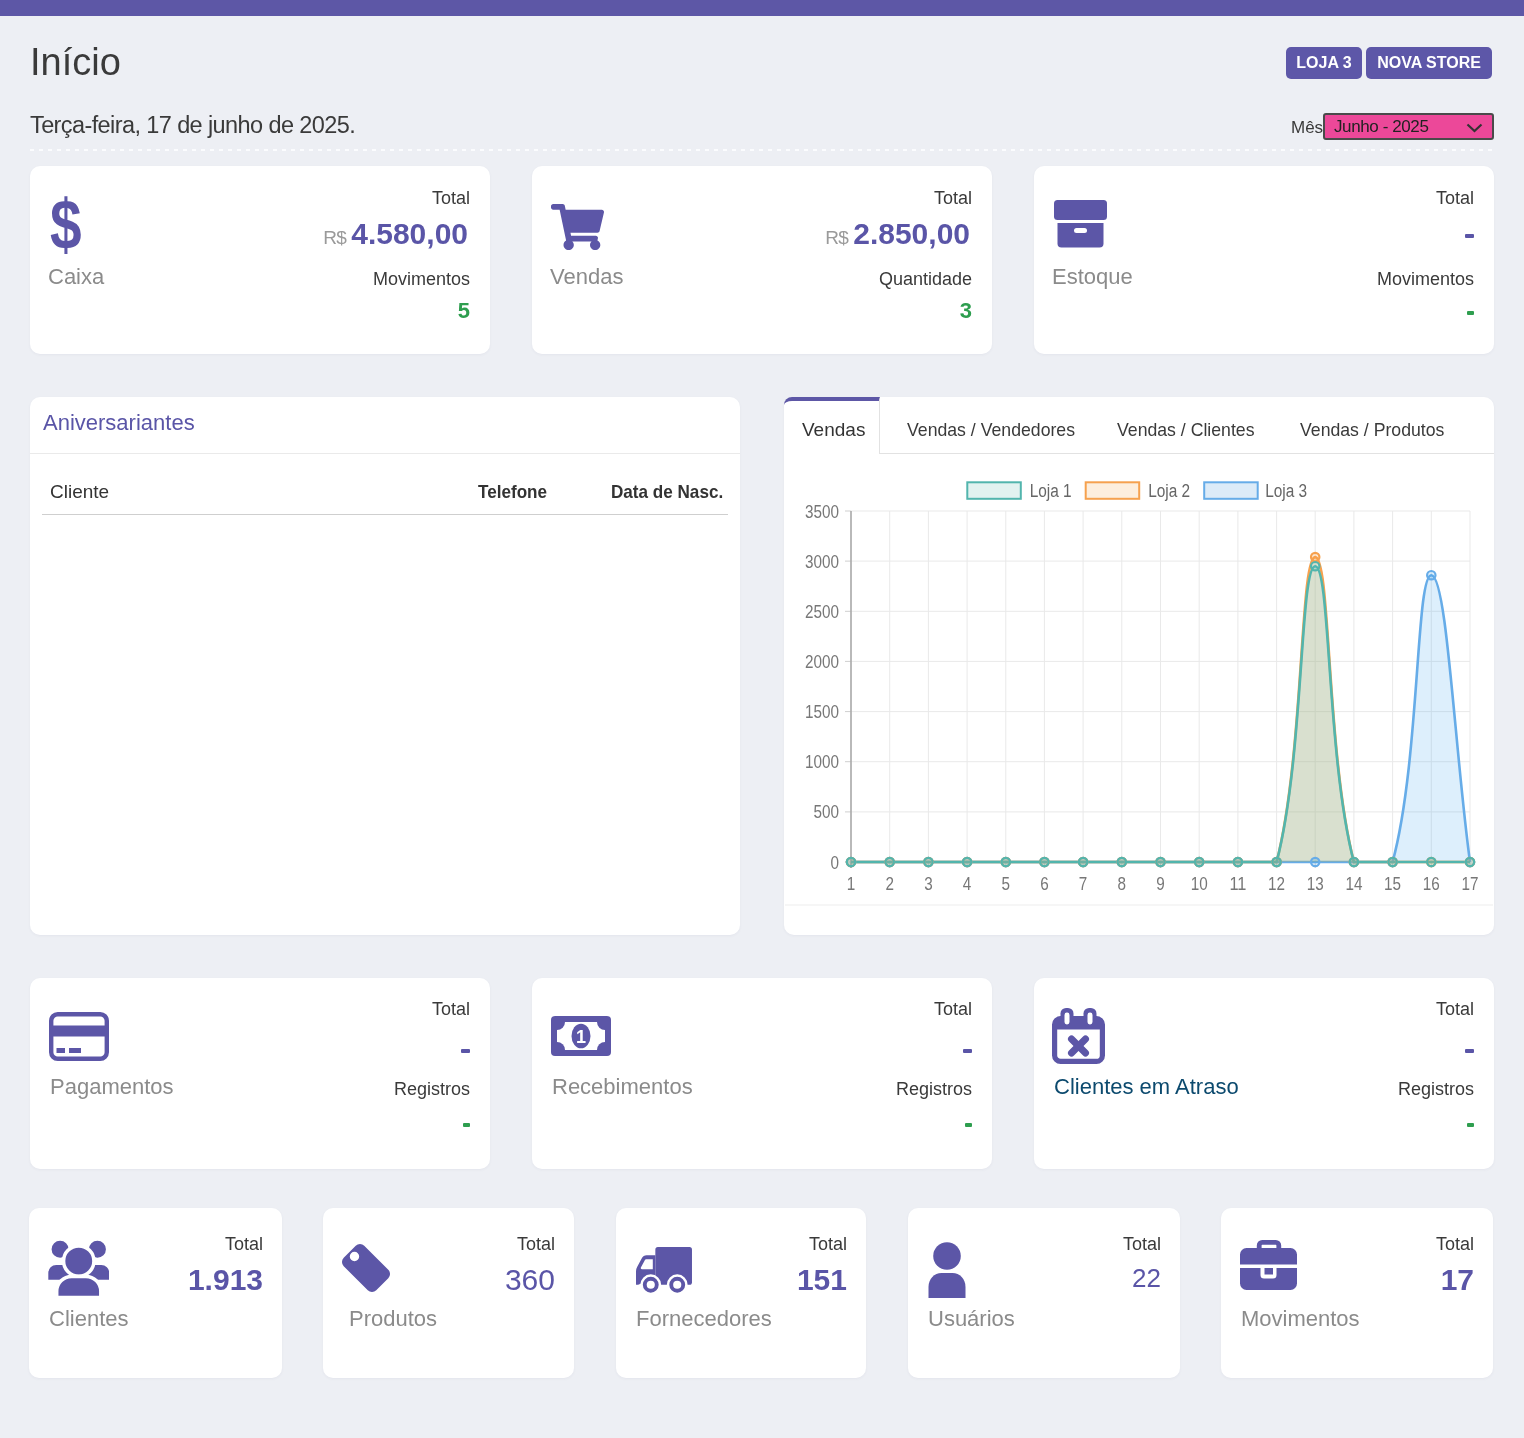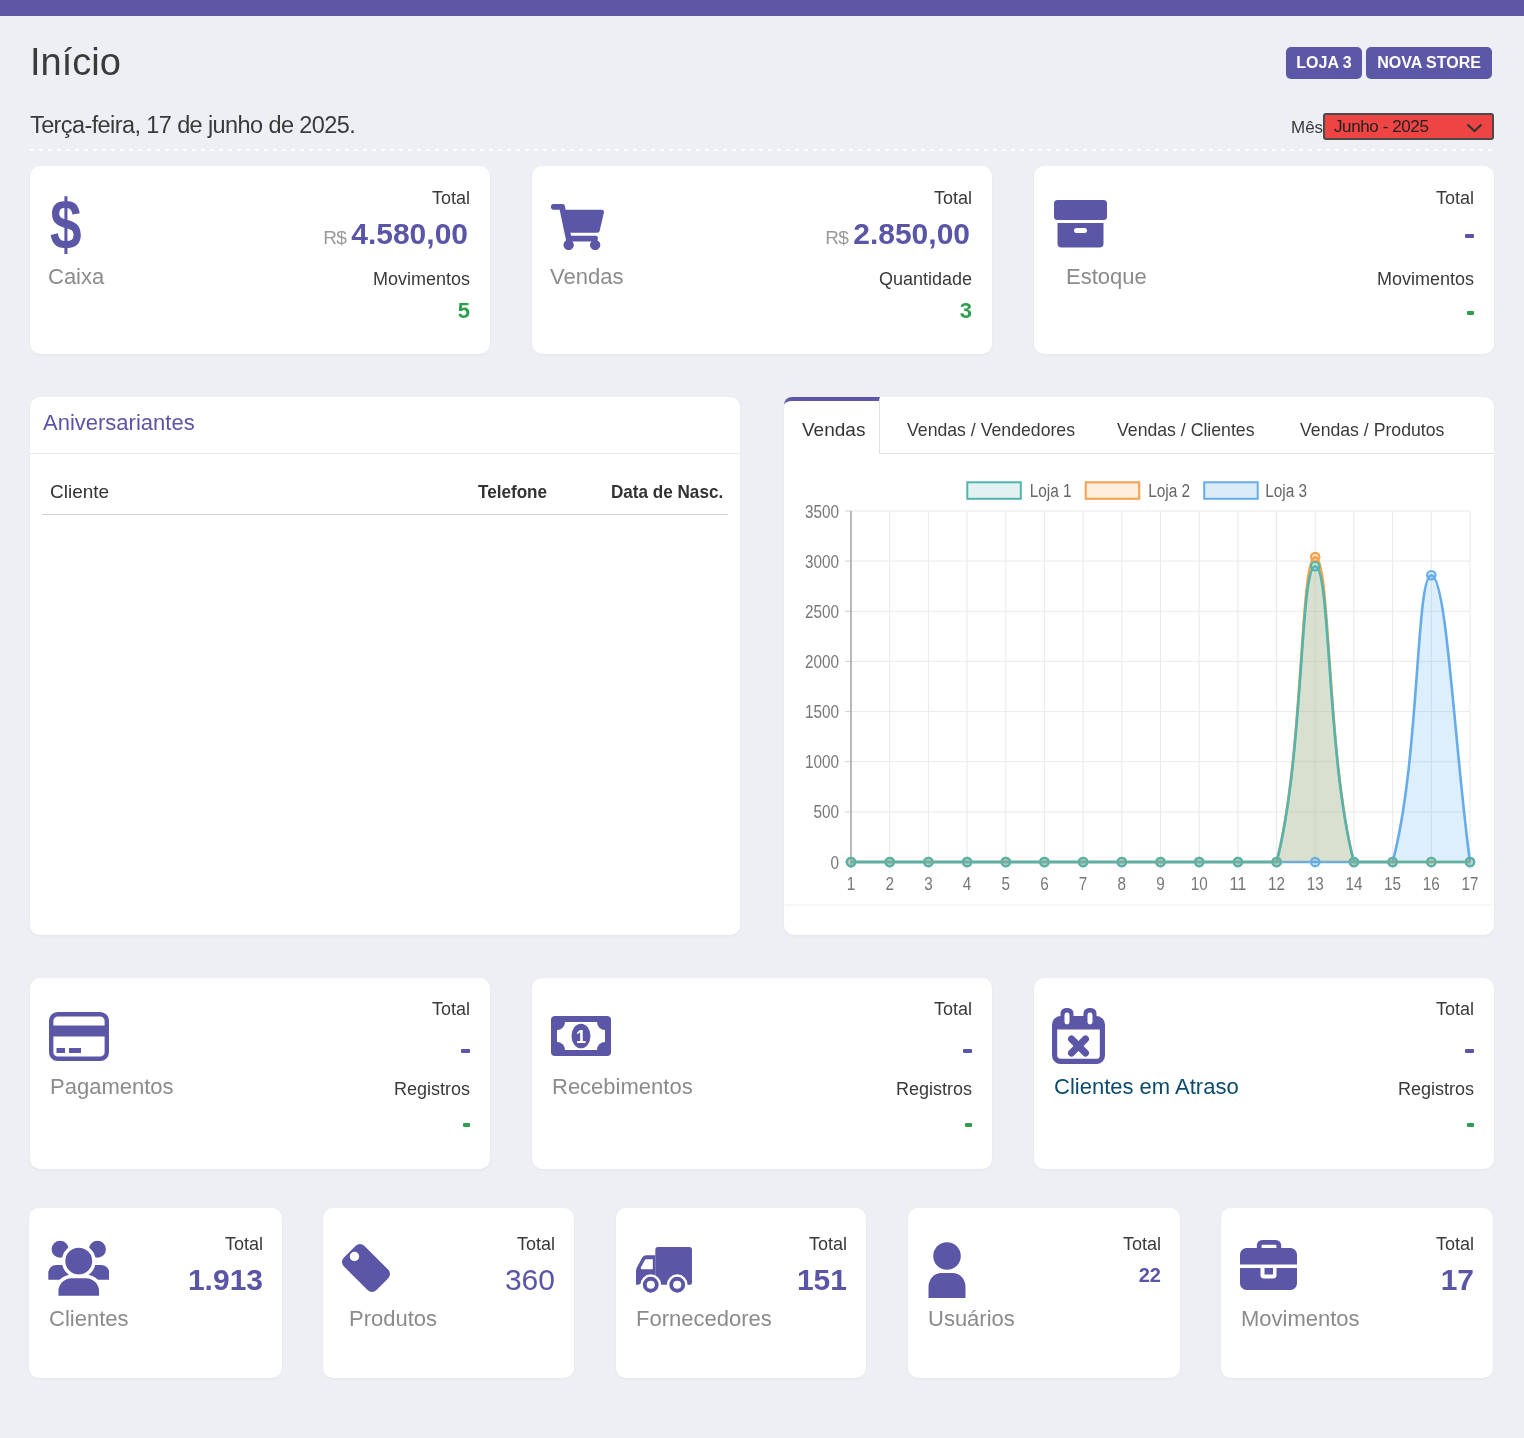--- a/index.html
+++ b/index.html
@@ -9,21 +9,21 @@
 .r { text-align:center; }
 .ic { position:absolute; }
 </style></head>
 <body>
 <div class="abs" style="left:0;top:0;width:1524px;height:16px;background:#5d57a6"></div>
 <div class="abs" style="left:30px;top:43px;font-size:38px;color:#3a3a3a">Início</div>
 <div class="abs" style="left:1286px;top:47px;width:76px;height:32px;background:#5d57a8;border-radius:5px;color:#fff;font-weight:bold;font-size:16px;text-align:center;line-height:32px">LOJA 3</div>
 <div class="abs" style="left:1366px;top:47px;width:126px;height:32px;background:#5d57a8;border-radius:5px;color:#fff;font-weight:bold;font-size:16px;text-align:center;line-height:32px">NOVA STORE</div>
 <div class="abs" style="left:30px;top:114px;font-size:23.5px;letter-spacing:-0.6px;color:#3a3a3a">Terça-feira, 17 de junho de 2025.</div>
 <div class="abs" style="left:1291px;top:119px;font-size:17px;color:#3a3a3a">Mês</div>
-<div class="abs" style="left:1323px;top:113px;width:171px;height:27px;background:#ef4444;border:2px solid #4a4a4a;border-radius:3px;font-size:17px;color:#222;line-height:23px;padding-left:9px;letter-spacing:-0.4px">Junho - 2025<svg style="position:absolute;right:9px;top:8px" width="17" height="10" viewBox="0 0 17 10">
+<div class="abs" style="left:1323px;top:113px;width:171px;height:27px;background:#ec4899;border:2px solid #4a4a4a;border-radius:3px;font-size:17px;color:#222;line-height:23px;padding-left:9px;letter-spacing:-0.4px">Junho - 2025<svg style="position:absolute;right:9px;top:8px" width="17" height="10" viewBox="0 0 17 10">
       <polyline points="1.5,1.5 8.5,8 15.5,1.5" fill="none" stroke="#333" stroke-width="2.2"></polyline>
     </svg></div>
 <div class="abs" style="left:30px;top:149px;width:1464px;height:2px;background:repeating-linear-gradient(90deg,#fbfcfe 0px,#fbfcfe 4.5px,rgba(255,255,255,0) 4.5px,rgba(255,255,255,0) 9px)"></div>
 <div class="card" style="left:30px;top:166px;width:460px;height:188px">
     <div class="abs" style="left:19.5px;top:23.4px;font-size:71px;font-weight:bold;color:#5c56a7;transform:scaleX(0.80);transform-origin:0 0">$</div>
     <div class="abs" style="left:18px;top:99.6px;font-size:22px;color:#8b8b8b">Caixa</div>
     <div class="abs r" style="right:20px;top:22.8px;font-size:18px;color:#3a3a3a">Total</div>
     <div class="abs r" style="right:20px;top:52.8px;font-size:30px;font-weight:bold;color:#5a55a7;right:22px"><span style="font-size:19px;font-weight:normal;color:#9a9a9a;letter-spacing:-0.5px">R$ </span>4.580,00</div>
     <div class="abs r" style="right:20px;top:103.6px;font-size:18px;color:#3a3a3a">Movimentos</div>
     <div class="abs r" style="right:20px;top:134.4px;font-size:22px;font-weight:bold;color:#2e9e4f">5</div>
@@ -37,21 +37,21 @@
     <div class="abs r" style="right:20px;top:52.8px;font-size:30px;font-weight:bold;color:#5a55a7;right:22px"><span style="font-size:19px;font-weight:normal;color:#9a9a9a;letter-spacing:-0.5px">R$ </span>2.850,00</div>
     <div class="abs r" style="right:20px;top:103.6px;font-size:18px;color:#3a3a3a">Quantidade</div>
     <div class="abs r" style="right:20px;top:134.4px;font-size:22px;font-weight:bold;color:#2e9e4f">3</div>
   </div>
 <div class="card" style="left:1034px;top:166px;width:460px;height:188px">
     <svg class="ic" style="left:20px;top:34px" width="53" height="48" viewBox="0 0 53 48">
 <rect x="0" y="0" width="53" height="20" rx="3.5" fill="#5c56a7"></rect>
 <path d="M3.5 23 h46 v20.5 a4 4 0 0 1 -4 4 h-38 a4 4 0 0 1 -4 -4 Z" fill="#5c56a7"></path>
 <rect x="20" y="28" width="13" height="5" rx="2.5" fill="#fff"></rect>
     </svg>
-    <div class="abs" style="left:32px;top:99.6px;font-size:22px;color:#8b8b8b">Estoque</div>
+    <div class="abs" style="left:18px;top:99.6px;font-size:22px;color:#8b8b8b">Estoque</div>
     <div class="abs r" style="right:20px;top:22.8px;font-size:18px;color:#3a3a3a">Total</div>
     <span class="abs" style="right:20px;top:67.5px;width:9.5px;height:4px;background:#5a55a7;border-radius:1px"></span>
     <div class="abs r" style="right:20px;top:103.6px;font-size:18px;color:#3a3a3a">Movimentos</div>
     <span class="abs" style="right:20px;top:144.5px;width:7.5px;height:4px;background:#2e9e4f;border-radius:1px"></span>
   </div>
 <div class="card" style="left:30px;top:397px;width:710px;height:538px">
 <div class="abs" style="left:13px;top:15px;font-size:22px;color:#5a55a7">Aniversariantes</div>
 <div class="abs" style="left:0;top:56px;width:710px;border-top:1px solid #eaeaea"></div>
 <div class="abs" style="left:20px;top:85px;font-size:19px;font-weight:normal;color:#333">Cliente</div>
 <div class="abs" style="left:448px;top:85px;font-size:19px;font-weight:bold;color:#333;transform:scaleX(0.9);transform-origin:0 0">Telefone</div>
@@ -295,21 +295,21 @@
     <div class="abs r" style="right:19px;top:26.8px;font-size:18px;color:#3a3a3a">Total</div>
     <div class="abs r" style="right:19px;top:57px;font-size:30px;font-weight:bold;color:#5a55a7">151</div>
     <div class="abs" style="left:20px;top:100.4px;font-size:22px;color:#8b8b8b">Fornecedores</div>
   </div>
 <div class="card" style="left:908px;top:1208px;width:272px;height:170px">
     <svg class="ic" style="left:20px;top:34px" width="40" height="56" viewBox="0 0 40 56">
 <circle cx="19" cy="14" r="13.8" fill="#5c56a7"></circle>
 <path d="M0.5 56 v-11 c0 -8 5.8 -14 13 -14 h11 c7.2 0 13 6 13 14 v11 Z" fill="#5c56a7"></path>
     </svg>
     <div class="abs r" style="right:19px;top:26.8px;font-size:18px;color:#3a3a3a">Total</div>
-    <div class="abs r" style="right:19px;top:57px;font-size:20px;font-weight:bold;color:#5a55a7">22</div>
+    <div class="abs r" style="right:19px;top:57px;font-size:26px;font-weight:normal;color:#5a55a7">22</div>
     <div class="abs" style="left:20px;top:100.4px;font-size:22px;color:#8b8b8b">Usuários</div>
   </div>
 <div class="card" style="left:1221px;top:1208px;width:272px;height:170px">
     <svg class="ic" style="left:19px;top:32px" width="58" height="50" viewBox="0 0 58 50">
 <rect x="19.2" y="2.4" width="19.6" height="12" rx="3" fill="none" stroke="#5c56a7" stroke-width="4.8"></rect>
 <path d="M0 24.5 v-10 a6.5 6.5 0 0 1 6.5 -6.5 h44 a6.5 6.5 0 0 1 6.5 6.5 v10 Z" fill="#5c56a7"></path>
 <path d="M0 28 h57 v15.5 a6.5 6.5 0 0 1 -6.5 6.5 h-44 a6.5 6.5 0 0 1 -6.5 -6.5 Z" fill="#5c56a7"></path>
 <path d="M20.5 28 v7 a3.5 3.5 0 0 0 3.5 3.5 h9 a3.5 3.5 0 0 0 3.5 -3.5 v-7 Z" fill="#fff"></path>
 <rect x="24.5" y="28" width="8.5" height="6.5" fill="#5c56a7"></rect>
     </svg>

